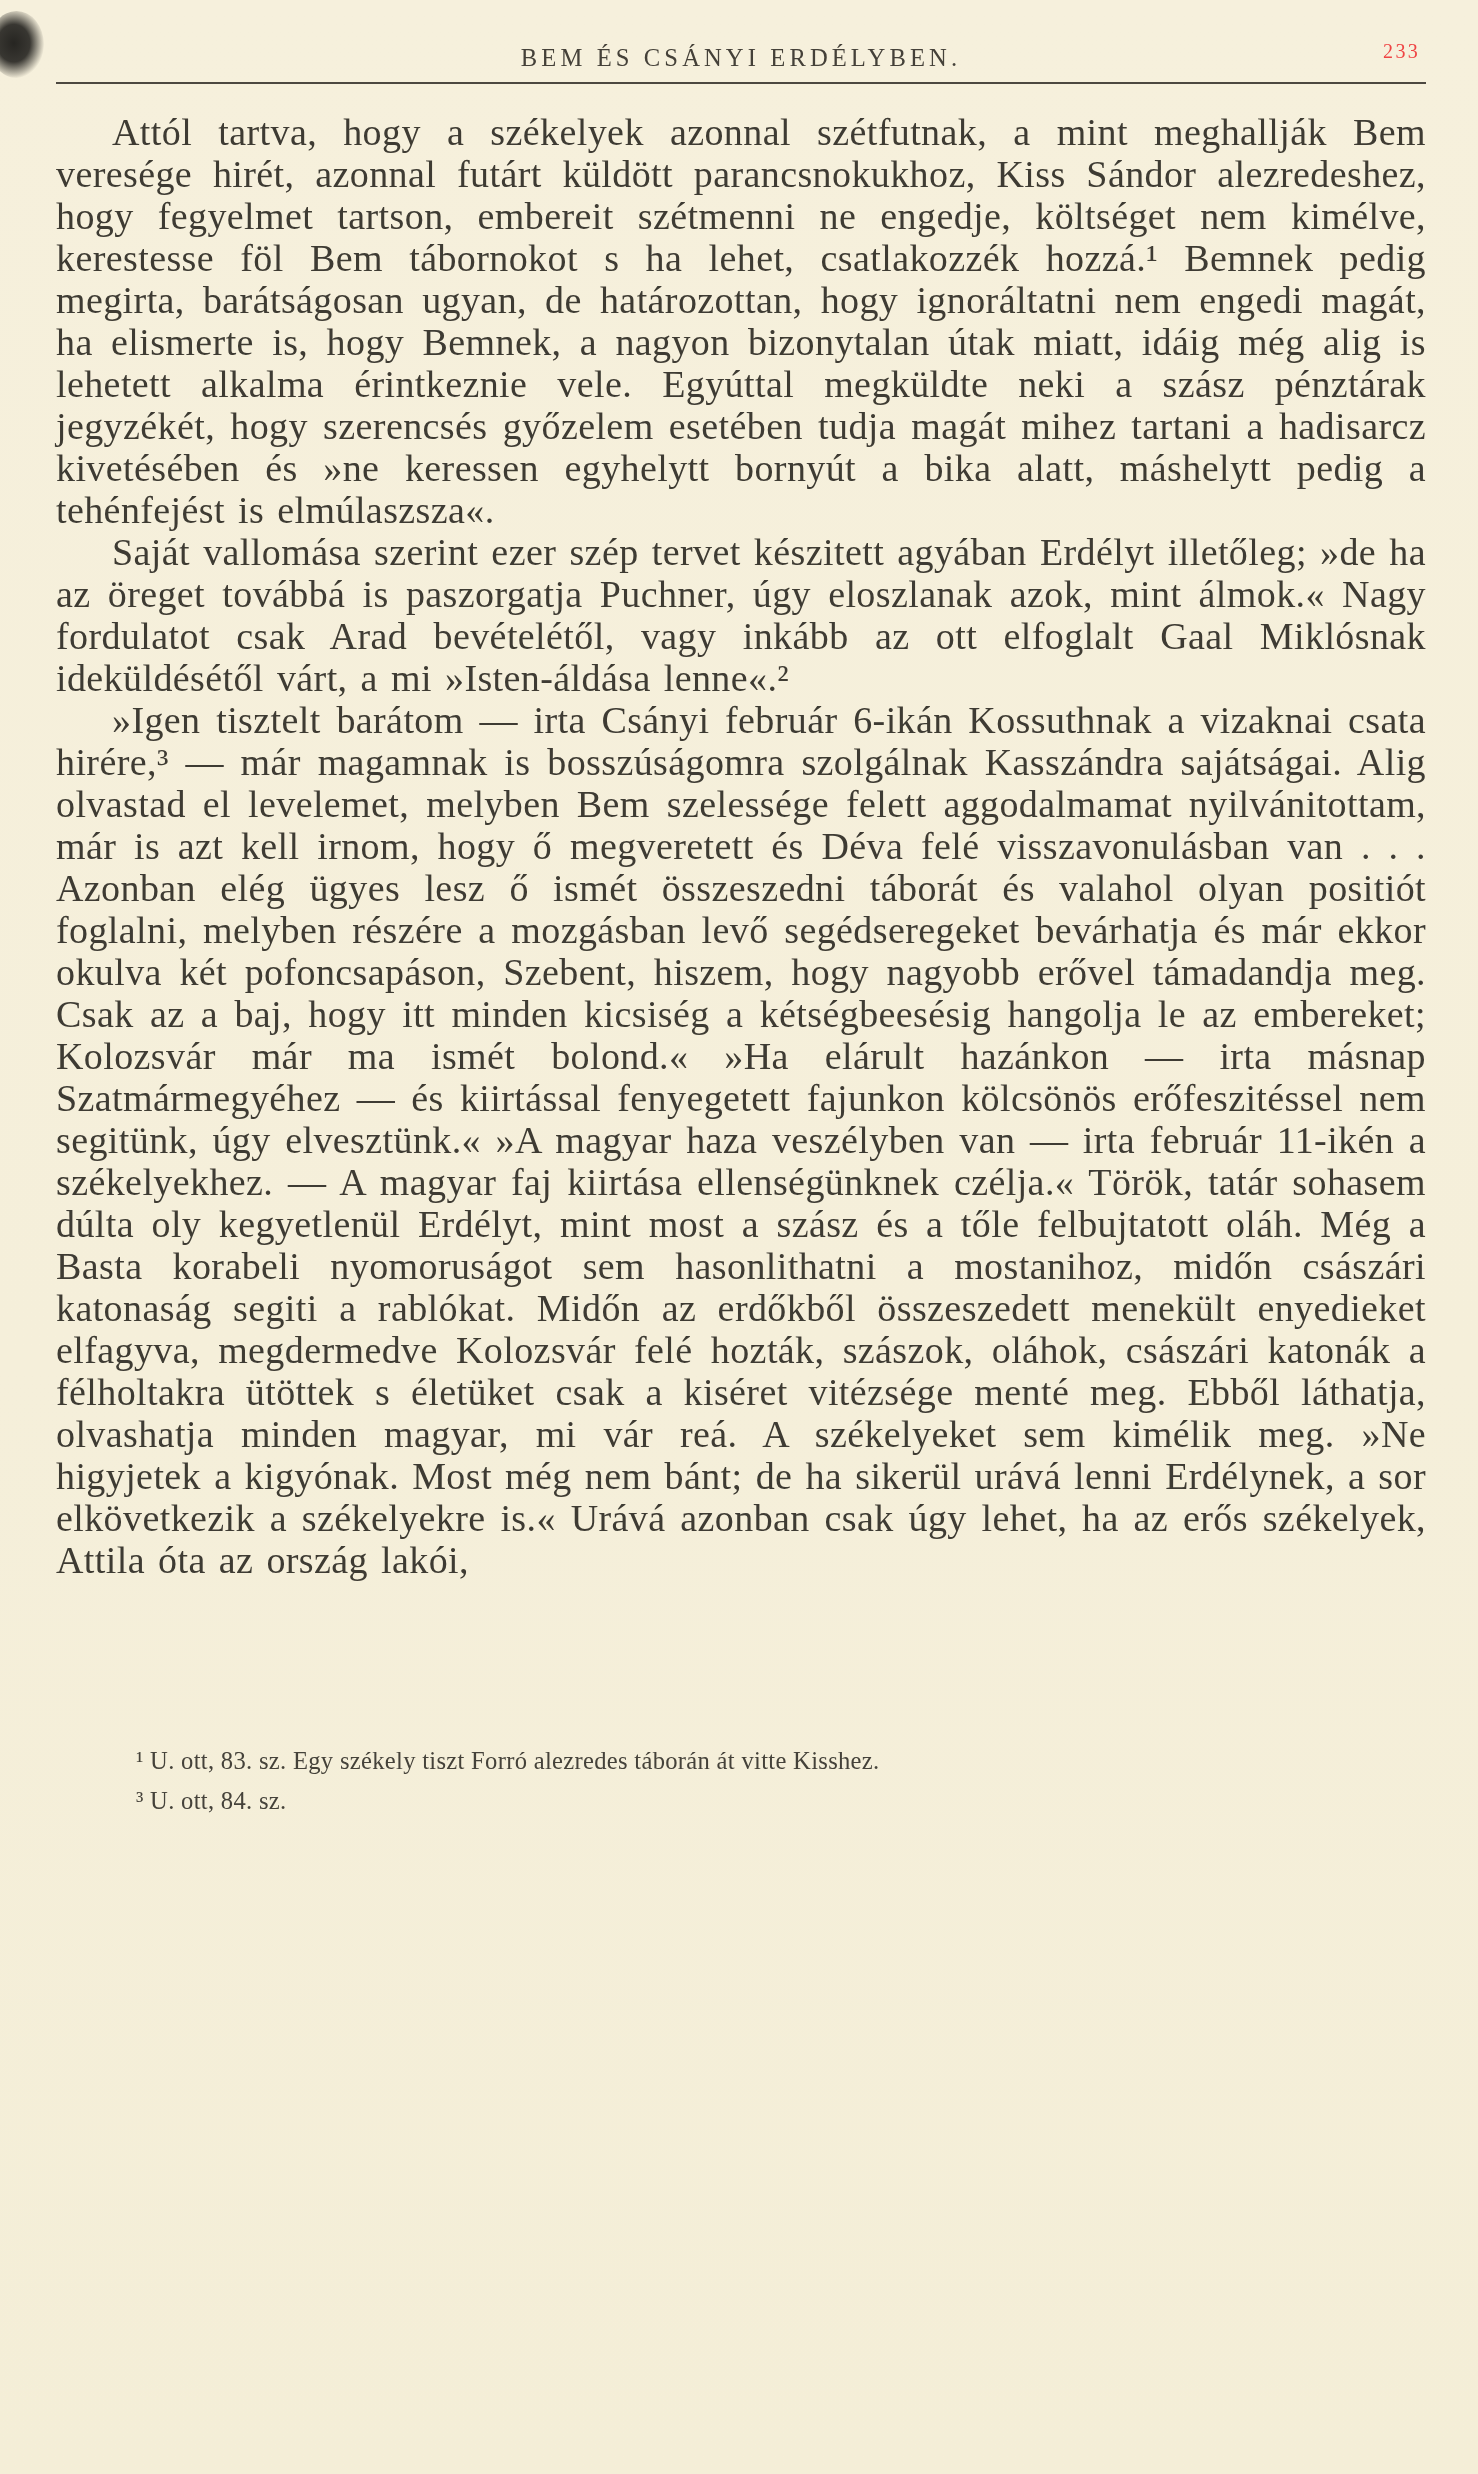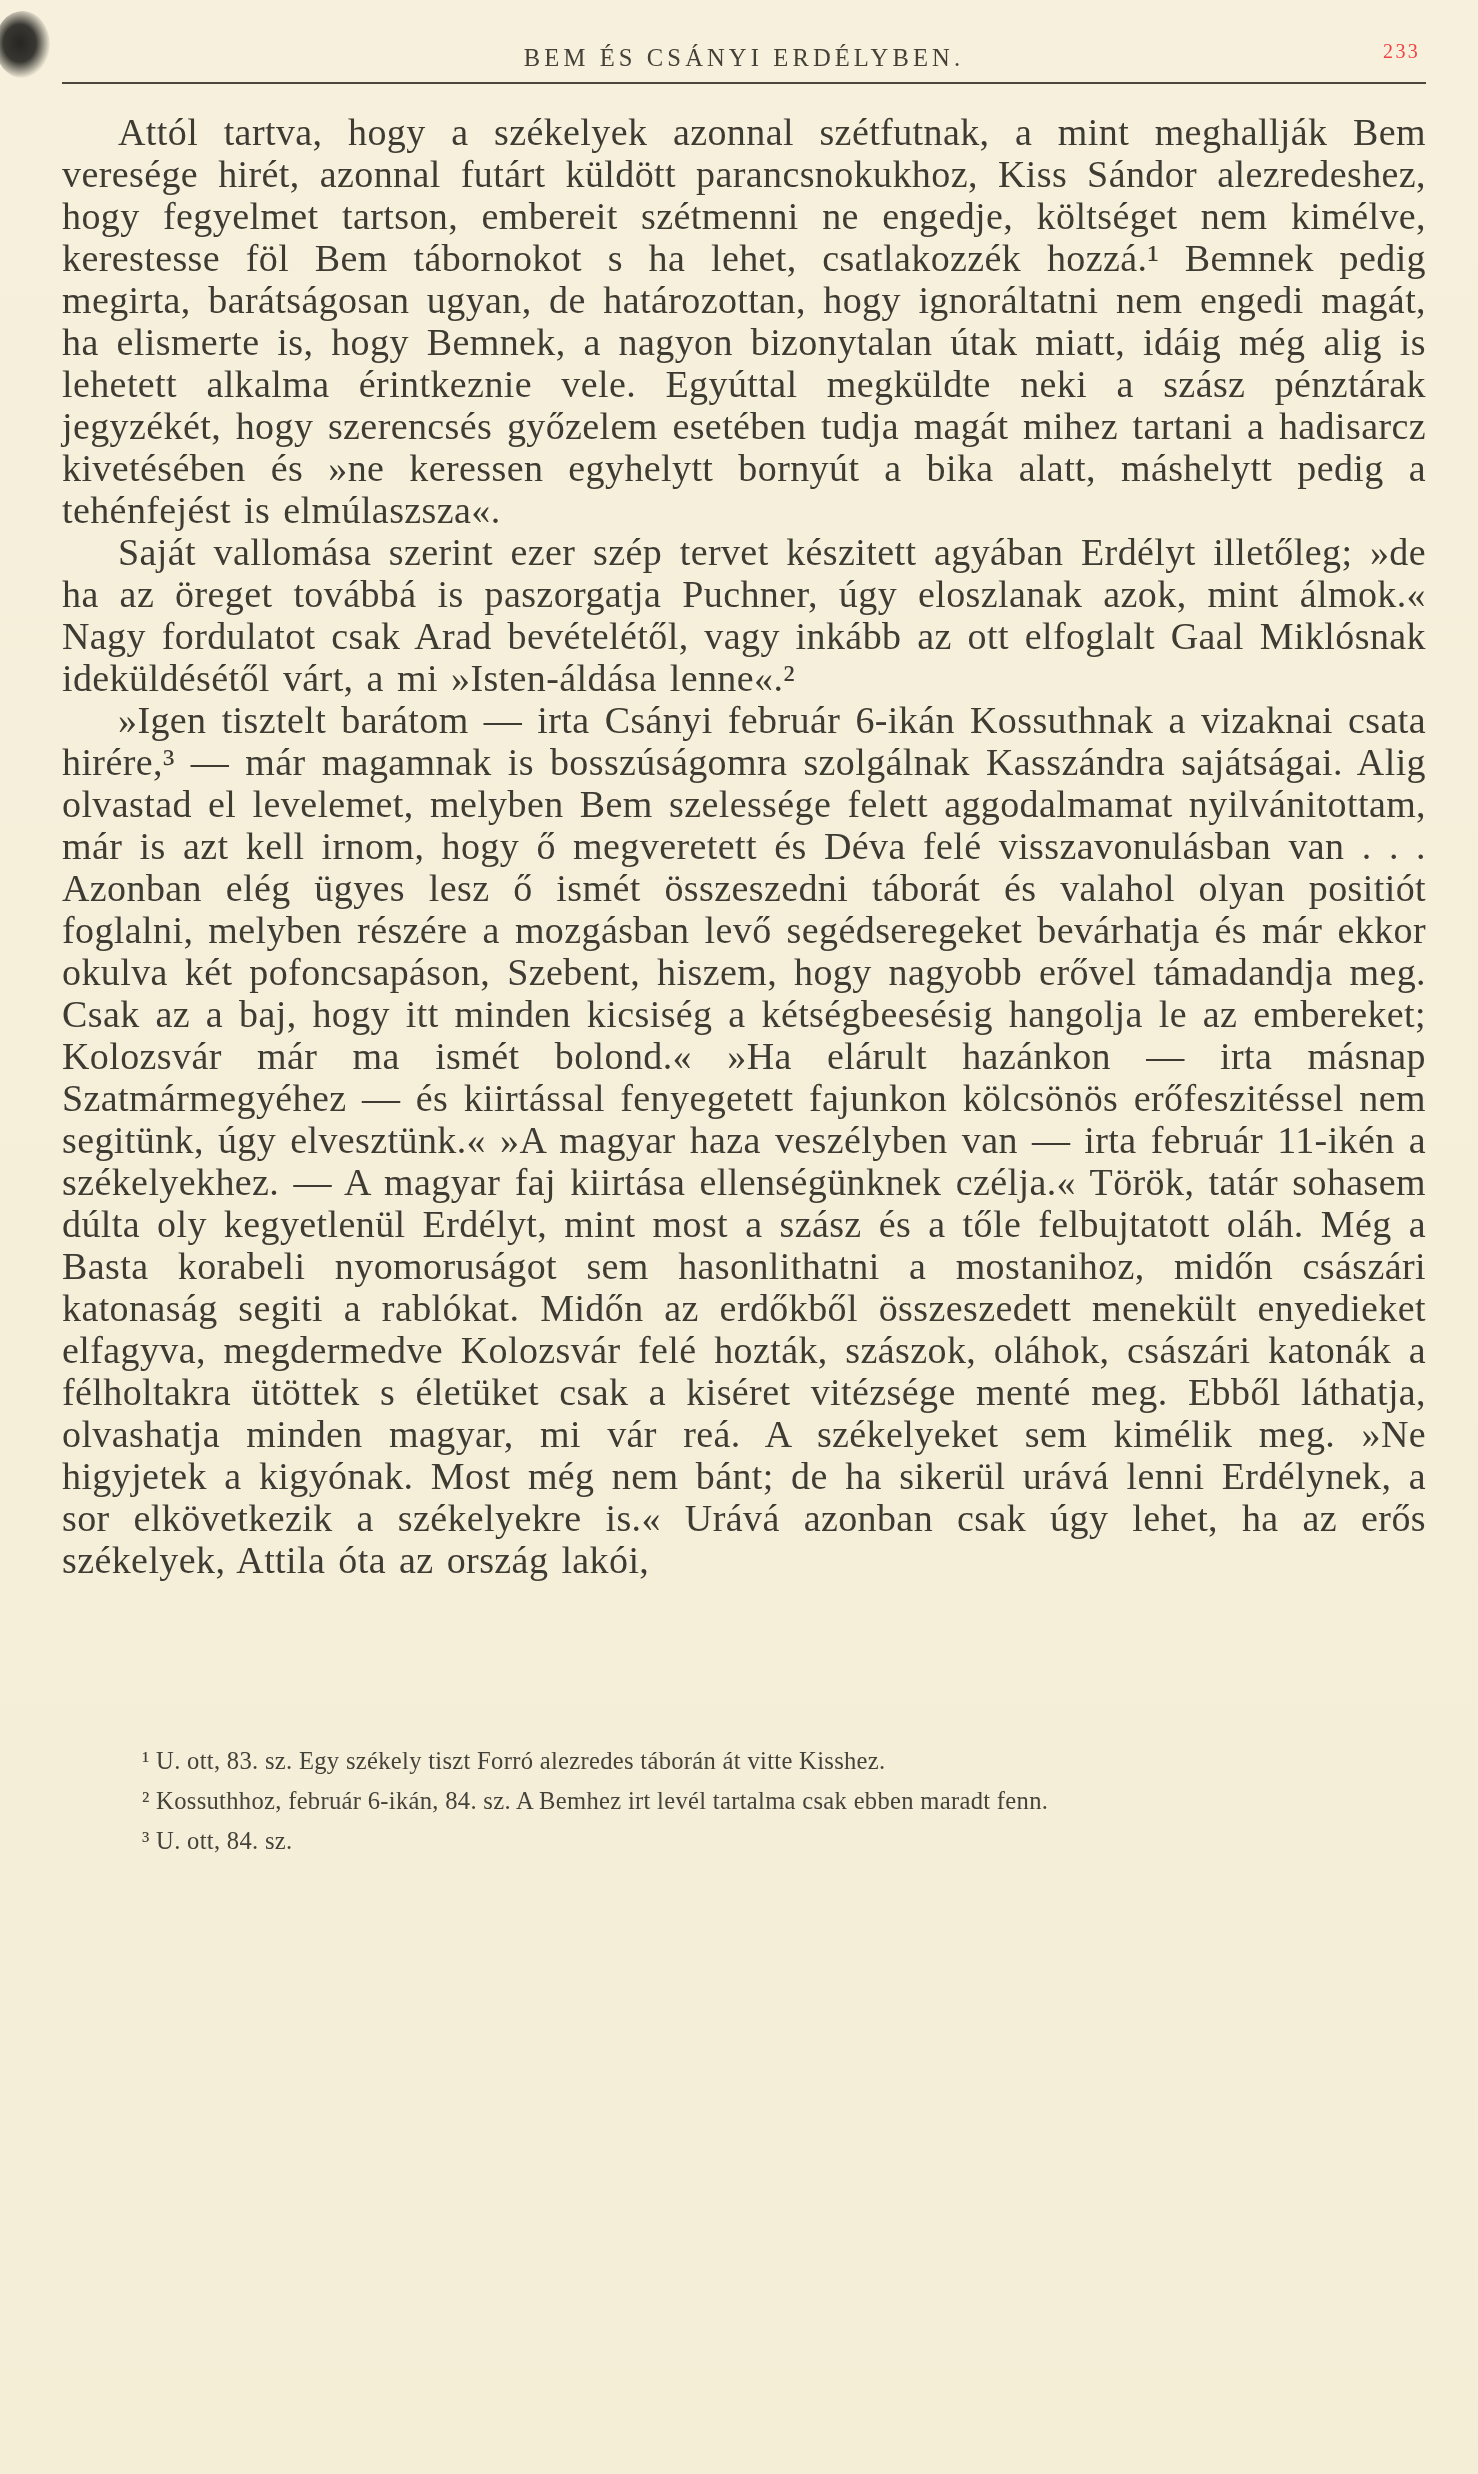--- a/index.html
+++ b/index.html
@@ -10,21 +10,20 @@
       background: linear-gradient(180deg, #f6f0dc 0%, #f5efda 55%, #f4eed7 100%);
       font-family: "Liberation Serif", "DejaVu Serif", serif;
       color: #3e3b33;
       position: relative;
       overflow: hidden;
     }
     .page {
       position: absolute;
       inset: 0;
       padding: 42px 53px 0 56px;
-      margin-left: 6px;
     }
     .blemish {
       position: absolute;
       left: -11px;
       top: 11px;
       width: 55px;
       height: 67px;
       background: radial-gradient(ellipse at 45% 48%,
         rgba(30,29,26,0.96) 0%,
         rgba(30,29,26,0.88) 38%,
@@ -103,18 +102,17 @@
   <hr class="header-rule">
 
   <main class="body-text">
     <p class="para">Attól tartva, hogy a székelyek azonnal szétfutnak, a mint meghallják Bem veresége hirét, azonnal futárt küldött parancsnokukhoz, Kiss Sándor alezredeshez, hogy fegyelmet tartson, embereit szétmenni ne engedje, költséget nem kimélve, kerestesse föl Bem tábornokot s ha lehet, csatlakozzék hozzá.¹ Bemnek pedig megirta, barátságosan ugyan, de határozottan, hogy ignoráltatni nem engedi magát, ha elismerte is, hogy Bemnek, a nagyon bizonytalan útak miatt, idáig még alig is lehetett alkalma érintkeznie vele. Egyúttal megküldte neki a szász pénztárak jegyzékét, hogy szerencsés győzelem esetében tudja magát mihez tartani a hadisarcz kivetésében és »ne keressen egyhelytt bornyút a bika alatt, máshelytt pedig a tehénfejést is elmúlaszsza«.</p>
     <p class="para">Saját vallomása szerint ezer szép tervet készitett agyában Erdélyt illetőleg; »de ha az öreget továbbá is paszorgatja Puchner, úgy eloszlanak azok, mint álmok.« Nagy fordulatot csak Arad bevételétől, vagy inkább az ott elfoglalt Gaal Miklósnak ideküldésétől várt, a mi »Isten-áldása lenne«.²</p>
     <p class="para">»Igen tisztelt barátom — irta Csányi február 6-ikán Kossuthnak a vizaknai csata hirére,³ — már magamnak is bosszúságomra szolgálnak Kasszándra sajátságai. Alig olvastad el levelemet, melyben Bem szelessége felett aggodalmamat nyilvánitottam, már is azt kell irnom, hogy ő megveretett és Déva felé visszavonulásban van . . . Azonban elég ügyes lesz ő ismét összeszedni táborát és valahol olyan positiót foglalni, melyben részére a mozgásban levő segédseregeket bevárhatja és már ekkor okulva két pofoncsapáson, Szebent, hiszem, hogy nagyobb erővel támadandja meg. Csak az a baj, hogy itt minden kicsiség a kétségbeesésig hangolja le az embereket; Kolozsvár már ma ismét bolond.« »Ha elárult hazánkon — irta másnap Szatmármegyéhez — és kiirtással fenyegetett fajunkon kölcsönös erőfeszitéssel nem segitünk, úgy elvesztünk.« »A magyar haza veszélyben van — irta február 11-ikén a székelyekhez. — A magyar faj kiirtása ellenségünknek czélja.« Török, tatár sohasem dúlta oly kegyetlenül Erdélyt, mint most a szász és a tőle felbujtatott oláh. Még a Basta korabeli nyomoruságot sem hasonlithatni a mostanihoz, midőn császári katonaság segiti a rablókat. Midőn az erdőkből összeszedett menekült enyedieket elfagyva, megdermedve Kolozsvár felé hozták, szászok, oláhok, császári katonák a félholtakra ütöttek s életüket csak a kiséret vitézsége menté meg. Ebből láthatja, olvashatja minden magyar, mi vár reá. A székelyeket sem kimélik meg. »Ne higyjetek a kigyónak. Most még nem bánt; de ha sikerül urává lenni Erdélynek, a sor elkövetkezik a székelyekre is.« Urává azonban csak úgy lehet, ha az erős székelyek, Attila óta az ország lakói,</p>
   </main>
 
   <footer class="footnotes">
     <p class="footnote">¹ U. ott, 83. sz. Egy székely tiszt Forró alezredes táborán át vitte Kisshez.</p>
-    <p class="footnote">² Kossuthhoz, február 6-ikán, 84. sz. A Bemhez irt levél tartalma csak ebben maradt fenn.</p>
     <p class="footnote">³ U. ott, 84. sz.</p>
   </footer>
 
 </div>
 
 
 </body></html>

